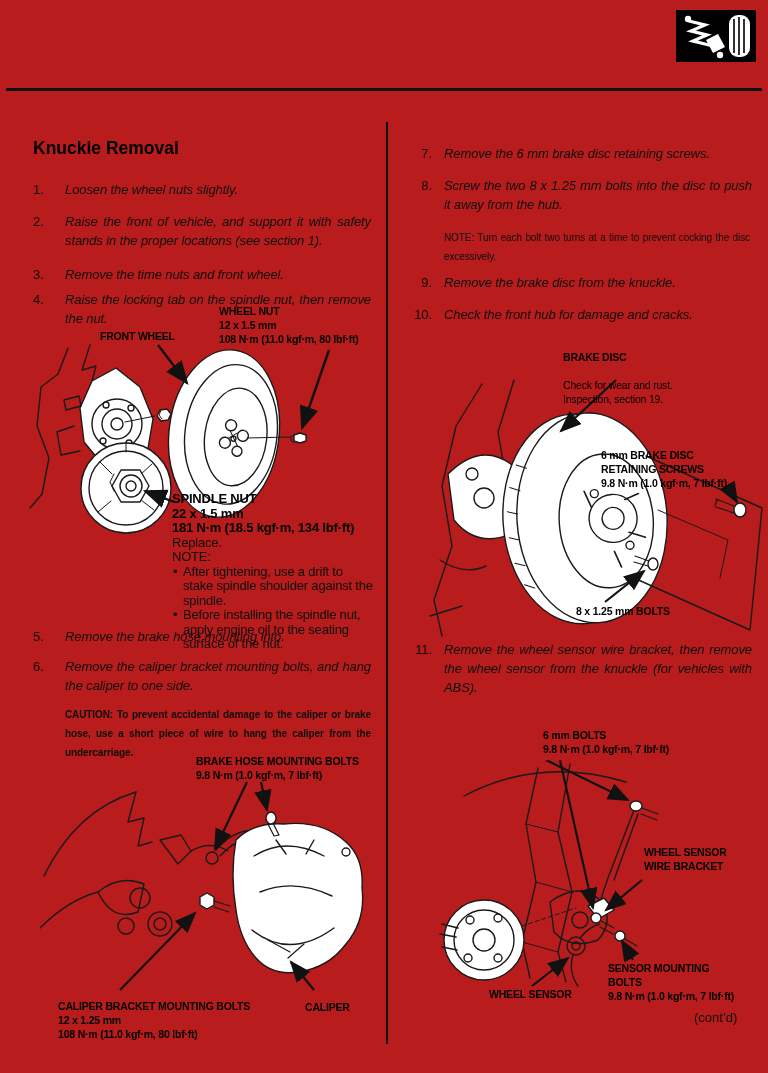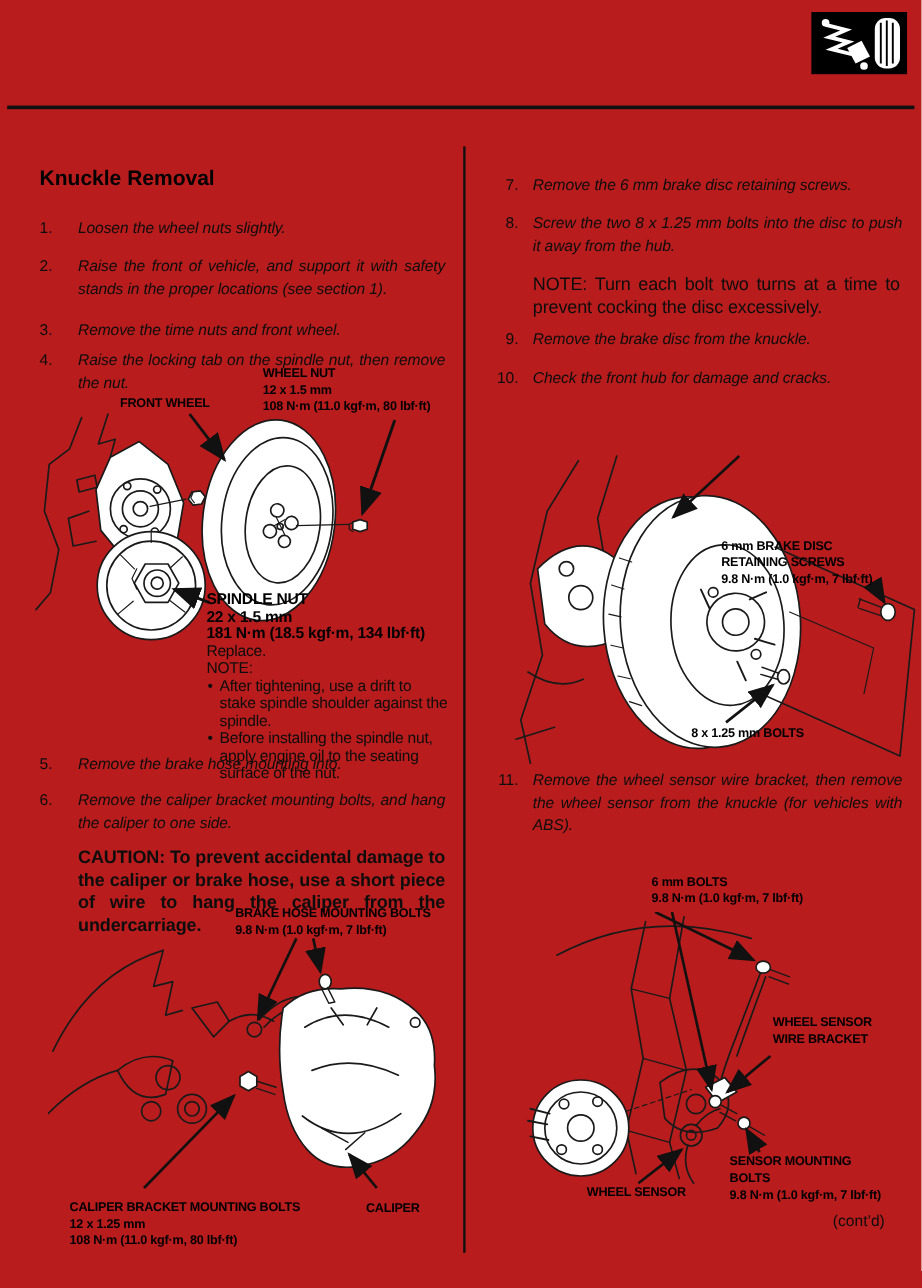--- a/index.html
+++ b/index.html
@@ -9,21 +9,21 @@
   #divider{position:absolute;left:386px;top:122px;width:2px;height:922px;background:#111;}
   #iconbox{position:absolute;left:676px;top:10px;width:80px;height:52px;}
   h1.title{position:absolute;left:33px;top:138px;margin:0;font-size:17.5px;font-weight:bold;color:#000;}
   .step{position:absolute;display:flex;font-size:13px;line-height:19px;letter-spacing:-0.1px;}
   .step .n{flex:none;}
   .lstep{width:338px;}
   .lstep .n{width:22px;margin-right:10px;}
   .rstep{width:348px;}
   .rstep .n{width:28px;text-align:right;margin-right:12px;}
   .step .t{flex:1;text-align:justify;font-style:italic;}
-  .para{position:absolute;font-size:15px;line-height:19px;letter-spacing:-0.1px;text-align:justify;}
+  .para{position:absolute;font-size:10px;line-height:19px;letter-spacing:-0.1px;text-align:justify;}
   .bold{font-weight:bold;}
   .lbl{position:absolute;font-size:10.5px;line-height:14px;font-weight:bold;letter-spacing:-0.2px;
        white-space:pre-line;color:#000;z-index:5;}
   .lblreg{font-weight:normal;}
   .spindleblock{position:absolute;left:172px;top:492px;width:204px;z-index:5;}
   .spindleblock div{font-size:13px;line-height:14.5px;letter-spacing:-0.2px;}
   .blt{position:relative;padding-left:11px;}
   .blt::before{content:"\2022";position:absolute;left:1px;}
   .fig{position:absolute;z-index:1;}
   .contd{position:absolute;font-size:13px;}
@@ -243,20 +243,25 @@
       <path d="M314,128 l-18,-7 m18,14 l-18,-6 m1,-8 l-2,7" stroke-width="1.2"></path>
       <ellipse cx="233" cy="186" rx="5" ry="6" fill="#fff"></ellipse>
       <path d="M229,183 l-14,-5 m13,10 l-14,-4" stroke-width="1.2"></path>
     </g>
     <g stroke="#111" stroke-width="2.2" fill="none">
       <path d="M196,2 L141,53" marker-end="url(#ah3)"></path>
       <path d="M310,112 L317,124" marker-end="url(#ah3)"></path>
       <path d="M185,224 L224,193" marker-end="url(#ah3)"></path>
     </g>
   </svg>
+  <div class="lbl" style="left:563px;top:336px">
+    <div>BRAKE DISC</div>
+    <div class="lblreg">Check for wear and rust.
+Inspection, section 19.</div>
+  </div>
   <div class="lbl" style="left:601px;top:448px">6 mm BRAKE DISC
 RETAINING SCREWS
 9.8 N·m (1.0 kgf·m, 7 lbf·ft)</div>
   <div class="lbl" style="left:576px;top:604px">8 x 1.25 mm BOLTS</div>
 
   <svg class="fig" style="left:430px;top:760px" width="330" height="248" viewBox="0 0 330 248">
     <defs>
         <marker id="ah4" markerWidth="11" markerHeight="9" refX="9" refY="4" orient="auto">
           <path d="M0,0 L10,4 L0,8 Z" fill="#111"></path>
         </marker>

